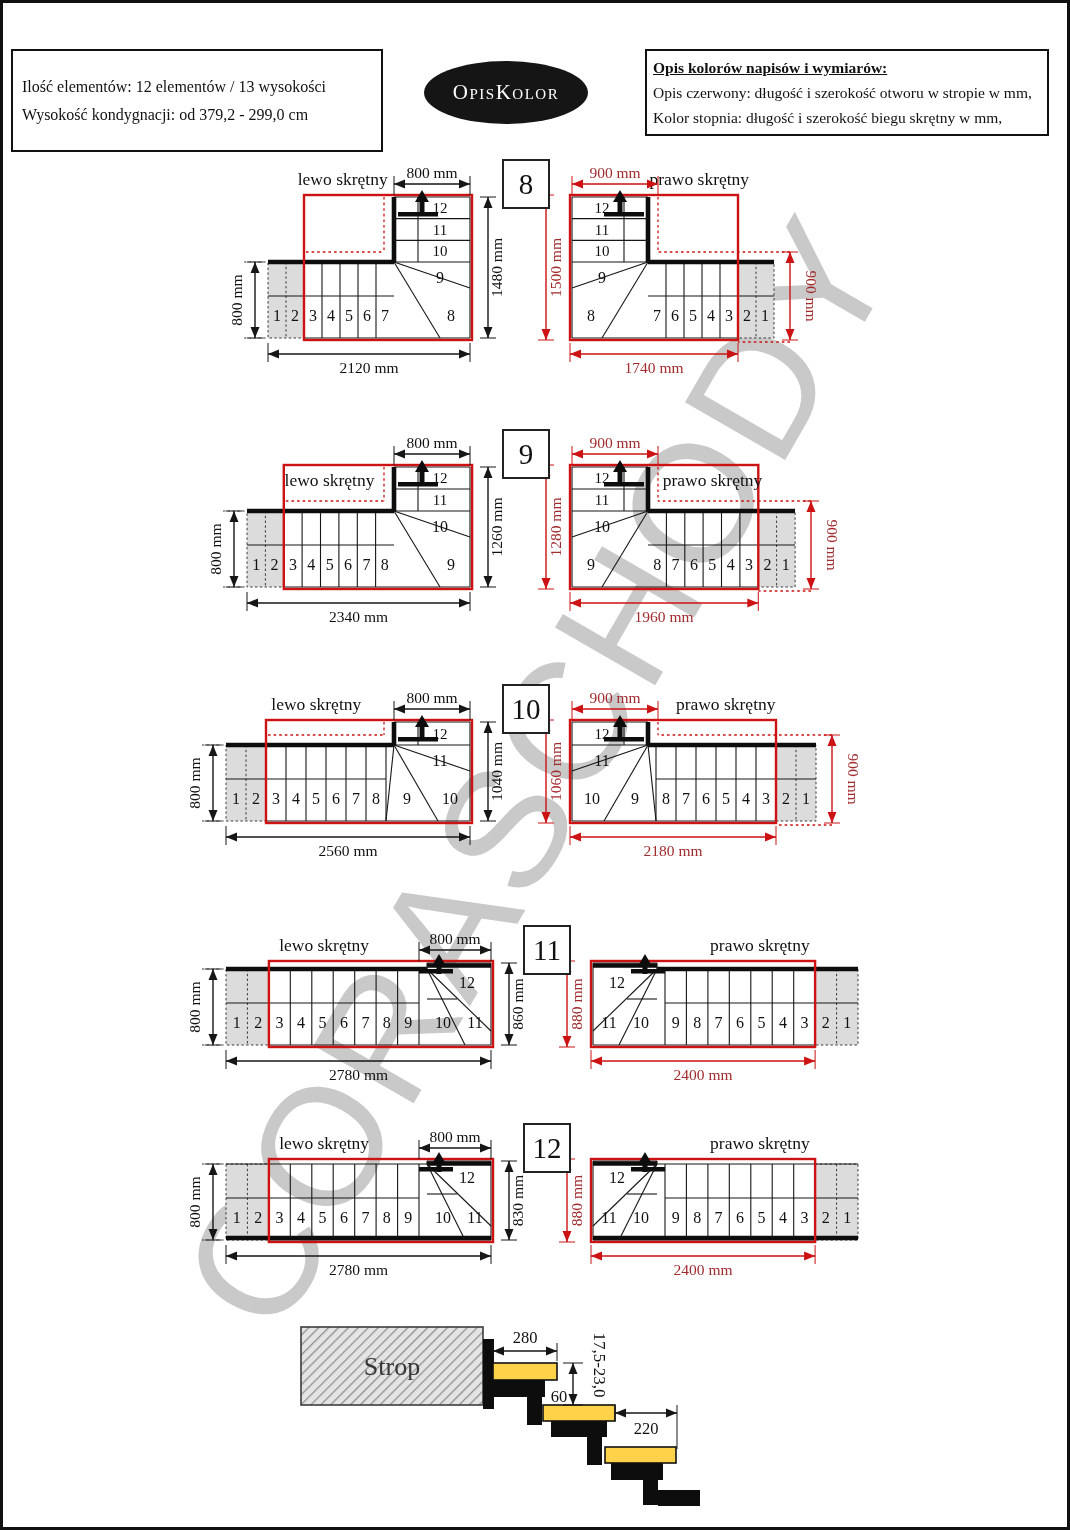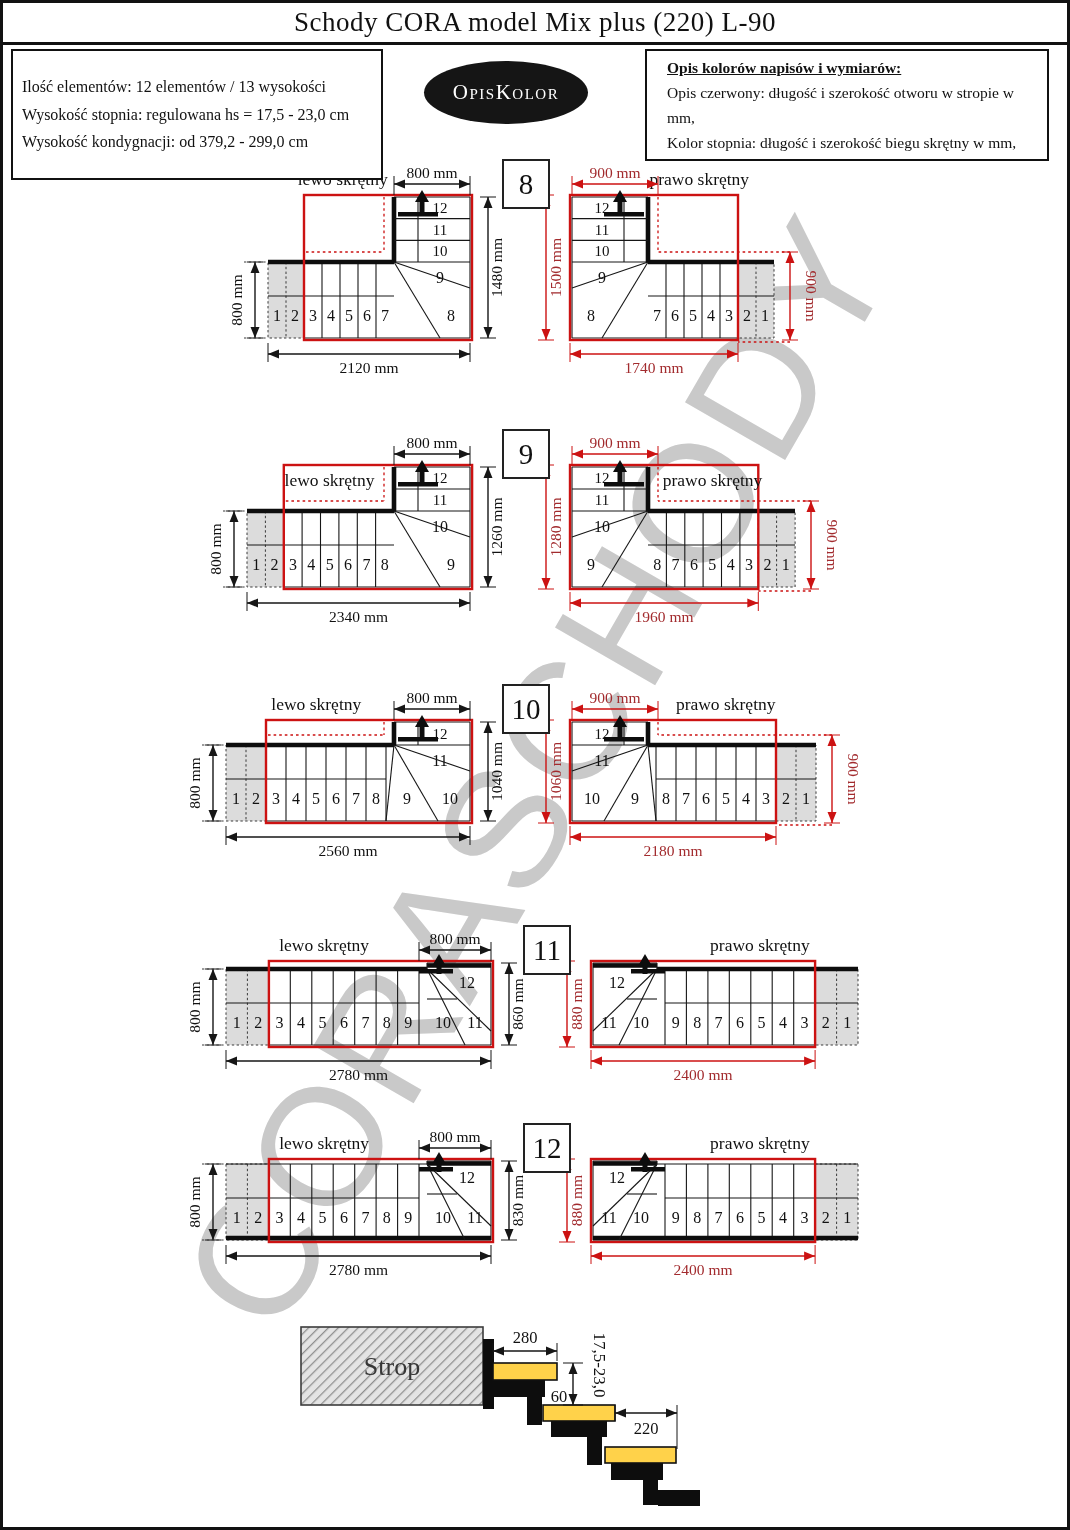--- a/index.html
+++ b/index.html
@@ -2,45 +2,43 @@
 <html><head>
 <meta charset="utf-8">
 <style>
   html,body{margin:0;padding:0;background:#fff;}
   .page{position:relative;width:1070px;height:1530px;background:#fff;box-sizing:border-box;
         border:3px solid #111;overflow:hidden;font-family:"Liberation Serif",serif;color:#111;}
   .titlebar{position:absolute;left:0;top:0;width:100%;height:39px;border-bottom:3px solid #111;
         display:flex;align-items:center;justify-content:center;font-size:27px;letter-spacing:.5px;background:#fff;z-index:4;}
   .infobox{position:absolute;left:8px;top:46px;width:372px;border:2px solid #111;padding:22px 9px;
         font-size:16px;line-height:1.72;background:#fff;z-index:4;box-sizing:border-box;}
-  .legend{position:absolute;left:642px;top:46px;width:404px;border:2px solid #111;padding:4px 20px;
+  .legend{position:absolute;left:642px;top:46px;width:404px;border:2px solid #111;padding:4px 6px;
         font-size:15.5px;line-height:1.62;background:#fff;z-index:4;box-sizing:border-box;}
   .legend .hd{text-decoration:underline;font-weight:bold;}
   .logo{position:absolute;left:421px;top:58px;width:164px;height:63px;background:#151515;border-radius:50%;
         display:flex;align-items:center;justify-content:center;z-index:4;}
   .logo span{color:#fff;font-variant:small-caps;font-size:21px;letter-spacing:1.5px;}
   .watermark{position:absolute;left:535px;top:770px;transform:translate(-50%,-50%) rotate(-60deg);
         font-family:"Liberation Sans",sans-serif;font-size:168px;letter-spacing:4px;color:#c9c9c9;
         white-space:nowrap;z-index:1;}
   .srow{position:absolute;left:0;width:100%;display:flex;justify-content:center;align-items:flex-start;z-index:2;}
   .numbox{width:44px;height:46px;border:2px solid #222;background:#fff;font-size:29px;
         display:flex;align-items:center;justify-content:center;margin:4px -24px 0 -24px;z-index:5;position:relative;}
   .section-wrap{position:absolute;left:268px;top:1312px;z-index:2;}
   svg{display:block;}
   svg text{font-family:"Liberation Serif",serif;}
 </style>
 </head>
 <body>
 
 <div class="page">
-  <div class="titlebar">Schody CORA model Mix plus (220) L-90</div>
 
   <div class="infobox">
     <div>Ilość elementów: 12 elementów / 13 wysokości</div>
-    <div>Wysokość stopnia: regulowana  hs = 17,5 - 23,0 cm</div>
     <div>Wysokość kondygnacji: od 379,2 - 299,0 cm</div>
   </div>
 
   <div class="logo">
     <span><span>Opis</span><span>Kolor</span></span>
   </div>
 
   <div class="legend">
     <div class="hd">Opis kolorów napisów i wymiarów:</div>
     <div class="lg-red"><span>Opis czerwony:</span><span> długość i szerokość otworu w stropie w mm,</span></div>

